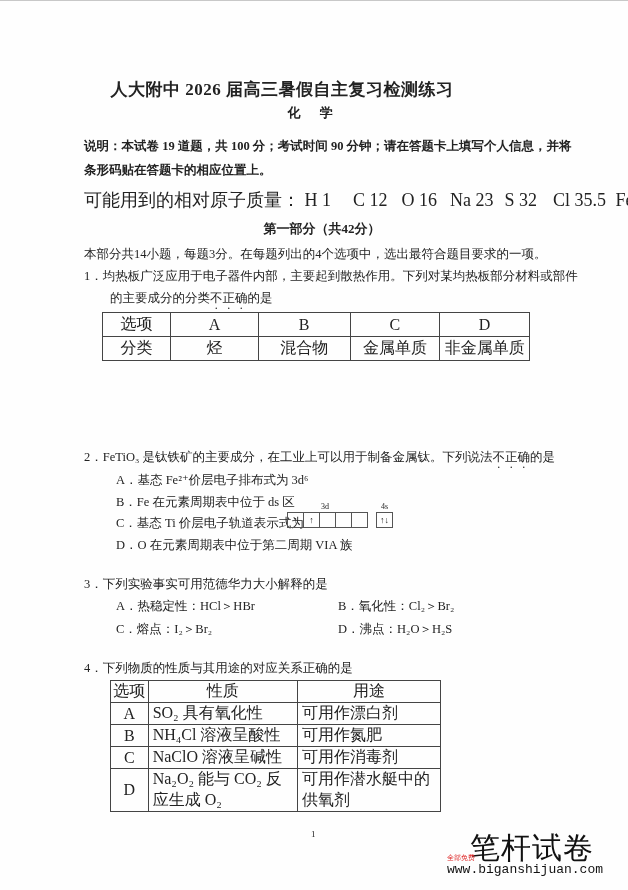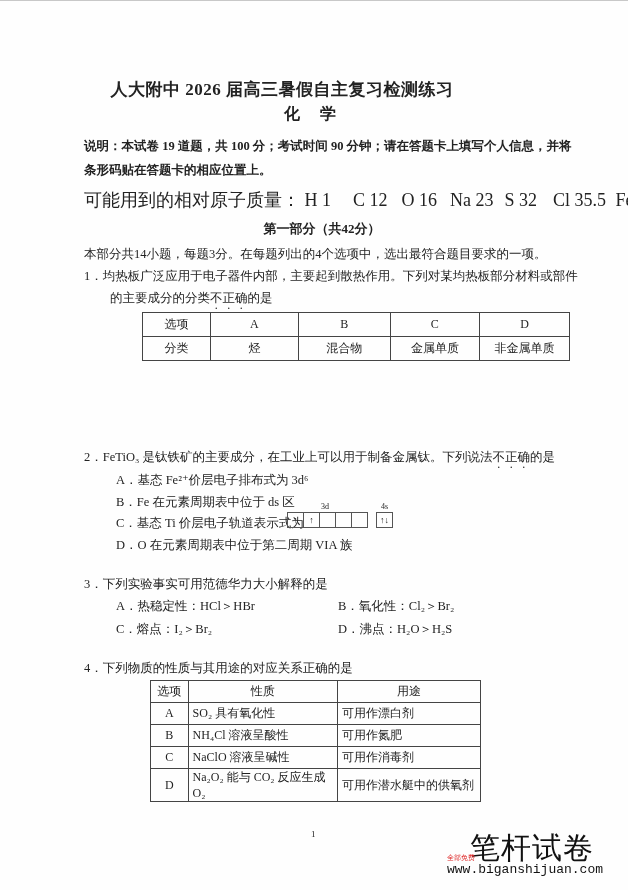--- a/index.html
+++ b/index.html
@@ -1,29 +1,29 @@
 <!DOCTYPE html>
 <html><head>
 <meta charset="utf-8">
 <style>
   html, body { margin:0; padding:0; }
   body { width:628px; height:890px; background:#fefefe; position:relative; overflow:hidden;
          font-family:"Liberation Serif","DejaVu Serif",serif; color:#222; }
   .topline { position:absolute; left:0; top:0; width:628px; height:1px; background:#c8c8c8; }
   .abs { position:absolute; white-space:nowrap; }
   .title { left:0; width:564px; text-align:center; top:78px; font-size:17px; font-weight:bold; letter-spacing:0.5px; }
-  .subject { left:0; width:628px; text-align:center; top:104px; font-size:16px; font-weight:bold; letter-spacing:8px; }
+  .subject { left:0; width:628px; text-align:center; top:104px; font-size:13px; font-weight:bold; letter-spacing:8px; }
   .note { left:84px; font-size:12.5px; font-weight:bold; }
   .atoms { left:84px; top:188px; font-size:18px; }
   .atoms span { display:inline-block; }
   .part { left:0; width:628px; text-align:center; top:220px; font-size:13px; font-weight:bold;margin-left:8px; }
   .txt { font-size:12.5px; }
   .emph { position:relative; display:inline-block; }
   .emph::after { content:"·"; position:absolute; left:50%; transform:translateX(-50%); bottom:-9px; font-size:12px; }
-  table { border-collapse:collapse; position:absolute; font-size:12px;margin-left:40px; }
+  table { border-collapse:collapse; position:absolute; font-size:16px; }
   td { border:1px solid #444; text-align:center; padding:0; }
   .t1 { left:102px; top:312px; width:428px; }
   .t1 td { height:23px; }
   .t4 { left:110px; top:680px; width:331px; }
   .t4 td { height:21px; }
   .t4 td.l { text-align:left; padding-left:4px; }
   .orb { position:absolute; top:512px; height:14px; border:1px solid #555; display:flex; }
   .orb div { width:15px; height:14px; border-right:1px solid #555; font-size:9px; text-align:center; line-height:14px; }
   .orb div:last-child { border-right:none; }
   .orblabel { position:absolute; font-size:8px; top:502px; }

